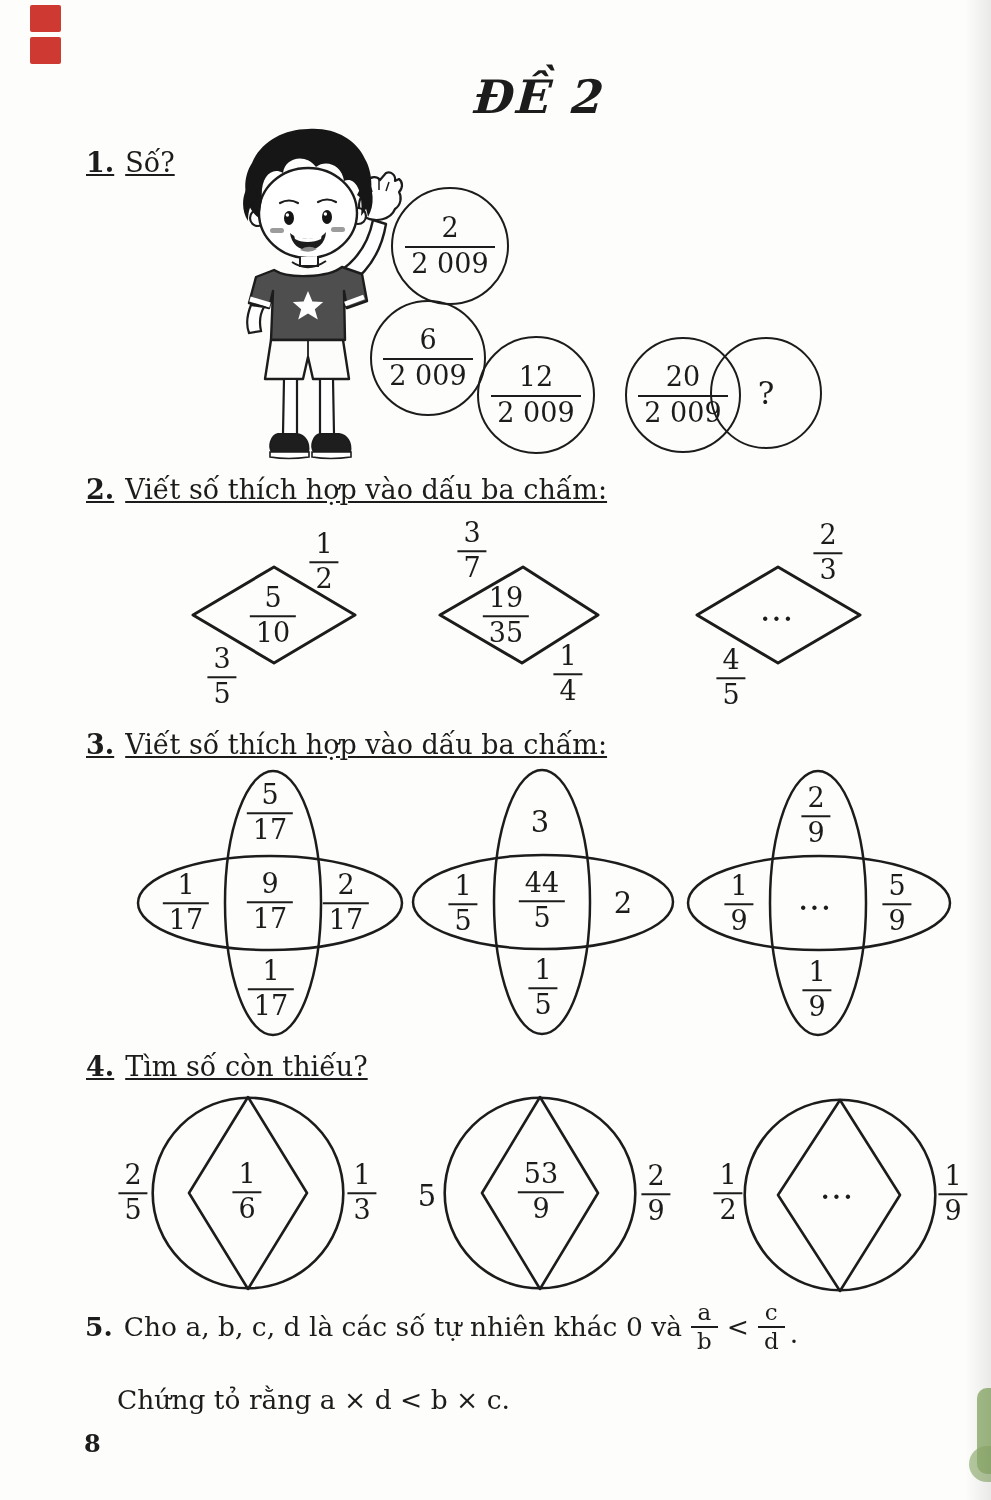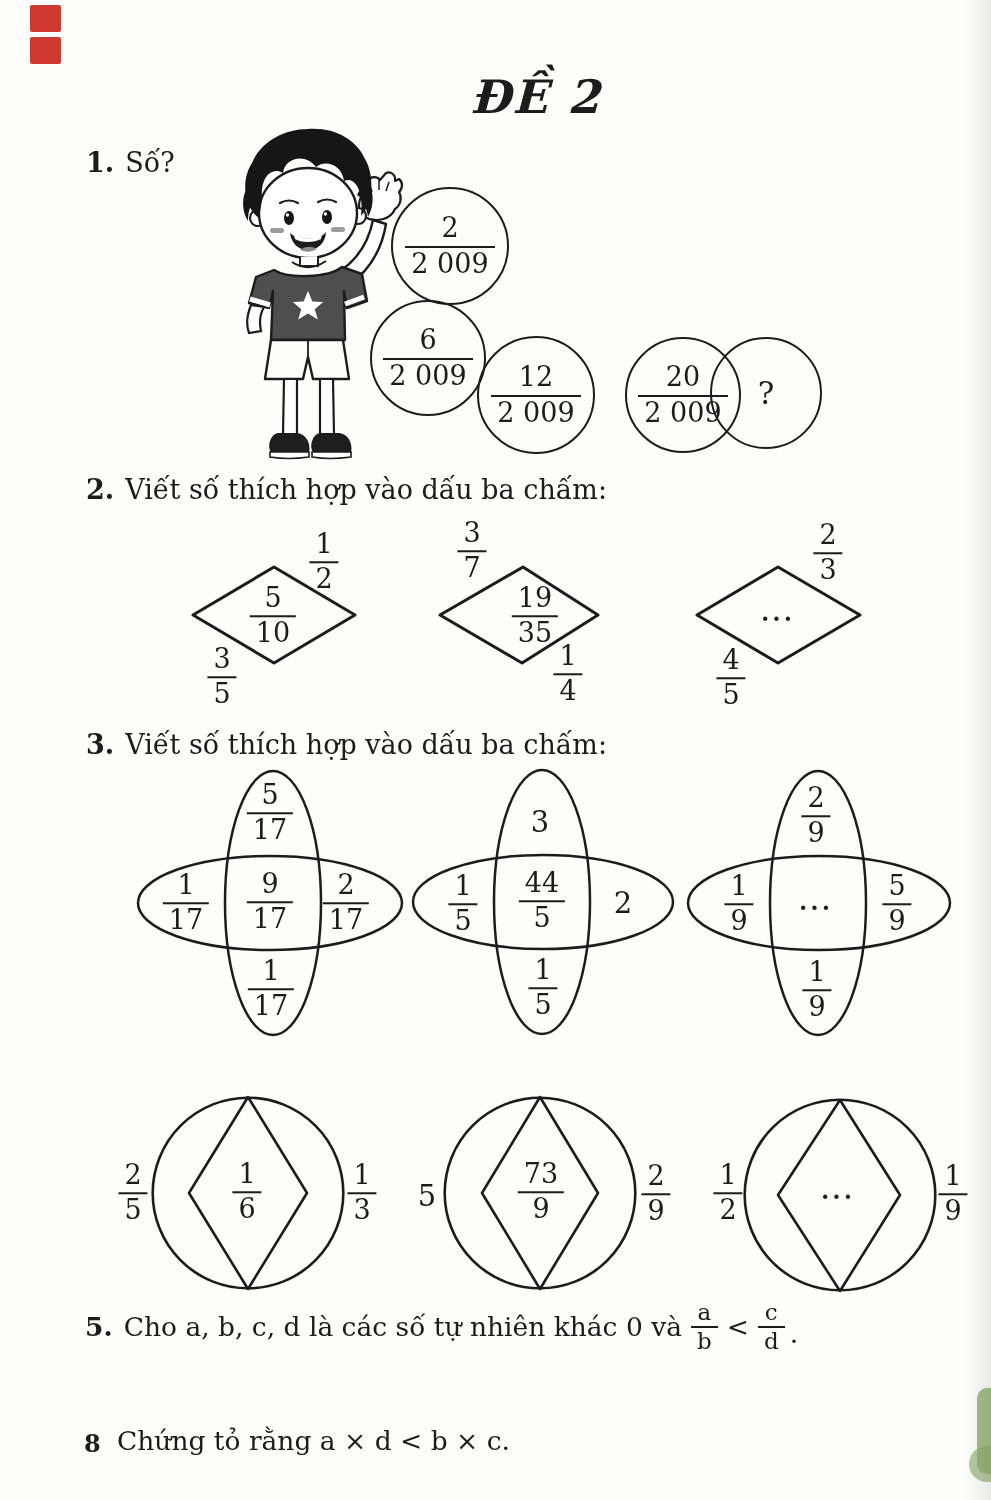--- a/index.html
+++ b/index.html
@@ -4,35 +4,35 @@
 <style>
   html,body{margin:0;padding:0;background:#e9e9e7;}
   .page{position:relative;width:991px;height:1500px;margin:0 auto;background:#fdfdfb;
         font-family:"DejaVu Serif","Liberation Serif",serif;color:#1c1c1c;overflow:hidden;}
   .page::after{content:"";position:absolute;top:0;right:0;width:26px;height:100%;
         background:linear-gradient(to left,rgba(0,0,0,.08),rgba(0,0,0,0));pointer-events:none;}
   .abs{position:absolute;}
   .pin{position:absolute;transform:translate(-50%,-50%);text-align:center;}
   .title{position:absolute;left:430px;top:70px;width:220px;text-align:center;
         font-size:46px;font-weight:700;font-style:italic;letter-spacing:2px;transform:skewX(-4deg);}
-  .heading{position:absolute;font-size:27px;white-space:nowrap;}
+  .heading{position:absolute;font-size:27px;white-space:nowrap;text-decoration:underline;}
   .heading .exnum{font-weight:700;margin-right:11px;}
   .frac{display:inline-block;text-align:center;font-size:27px;line-height:1.12;}
   .frac .fn{display:block;padding:0 6px 2px;border-bottom:2.2px solid #1c1c1c;}
   .frac .fd{display:block;padding:1px 6px 0;}
   .frac.sm{font-size:23px;line-height:1.05;}
   .dots{font-size:24px;font-weight:700;letter-spacing:3px;}
   .whole{font-size:29px;}
   .qcircle{position:absolute;border:2.7px solid #1c1c1c;border-radius:50%;
         display:flex;align-items:center;justify-content:center;background:transparent;}
   .qmark{font-size:31px;}
   svg.shape{position:absolute;overflow:visible;}
   .ex5row{position:absolute;display:flex;align-items:center;gap:9px;font-size:26.5px;white-space:nowrap;}
   .ex5row .end{align-self:flex-end;margin-left:-4px;margin-bottom:4px;}
-  .line2{position:absolute;font-size:26.5px;white-space:nowrap;margin-top:41px;}
+  .line2{position:absolute;font-size:26.5px;white-space:nowrap;}
   .pagenum{position:absolute;left:84px;top:1429px;font-size:24px;font-weight:700;}
   .redtab{position:absolute;left:30px;width:31px;height:27px;border-radius:2px;}
   .greenmark{position:absolute;right:-5px;top:1388px;width:19px;height:86px;
         border-radius:10px 0 0 10px;opacity:.8;}
   .greenmark2{position:absolute;right:-8px;top:1446px;width:30px;height:36px;
         border-radius:18px 0 0 18px;opacity:.65;}
 </style>
 </head>
 <body>
 
@@ -134,21 +134,21 @@
     </span>
   <span class="pin frac" style="left:324px;top:562px">
       <span class="fn">1</span>
       <span class="fd">2</span>
     </span>
   <span class="pin frac" style="left:222px;top:677px">
       <span class="fn">3</span>
       <span class="fd">5</span>
     </span>
 
-  <span class="pin frac" style="left:535px;top:616px">
+  <span class="pin frac" style="left:506px;top:616px">
       <span class="fn">19</span>
       <span class="fd">35</span>
     </span>
   <span class="pin frac" style="left:472px;top:551px">
       <span class="fn">3</span>
       <span class="fd">7</span>
     </span>
   <span class="pin frac" style="left:568px;top:674px">
       <span class="fn">1</span>
       <span class="fd">4</span>
@@ -227,20 +227,23 @@
   <span class="pin dots" style="left:816px;top:901px">...</span>
   <span class="pin frac" style="left:897px;top:904px">
       <span class="fn">5</span>
       <span class="fd">9</span>
     </span>
   <span class="pin frac" style="left:817px;top:990px">
       <span class="fn">1</span>
       <span class="fd">9</span>
     </span>
 
+  <div class="heading" style="left:86px;top:1051px">
+    <span class="exnum">4.</span><span>Tìm số còn thiếu?</span>
+  </div>
 
   <svg class="shape" style="left:149px;top:1094px" width="198" height="198">
     <circle cx="99" cy="99" r="95.3" fill="none" stroke="#1c1c1c" stroke-width="2.6"></circle>
     <polygon points="99,3 158,99 99,195 40,99" fill="none" stroke="#1c1c1c" stroke-width="2.6" stroke-linejoin="round"></polygon>
   </svg>
   <span class="pin frac" style="left:133px;top:1193px">
       <span class="fn">2</span>
       <span class="fd">5</span>
     </span>
   <span class="pin frac" style="left:247px;top:1192px">
@@ -251,21 +254,21 @@
       <span class="fn">1</span>
       <span class="fd">3</span>
     </span>
 
   <svg class="shape" style="left:441px;top:1094px" width="198" height="198">
     <circle cx="99" cy="99" r="95.3" fill="none" stroke="#1c1c1c" stroke-width="2.6"></circle>
     <polygon points="99,3 157,99 99,195 41,99" fill="none" stroke="#1c1c1c" stroke-width="2.6" stroke-linejoin="round"></polygon>
   </svg>
   <span class="pin whole" style="left:427px;top:1196px">5</span>
   <span class="pin frac" style="left:541px;top:1192px">
-      <span class="fn">73</span>
+      <span class="fn">53</span>
       <span class="fd">9</span>
     </span>
   <span class="pin frac" style="left:656px;top:1194px">
       <span class="fn">2</span>
       <span class="fd">9</span>
     </span>
 
   <svg class="shape" style="left:741px;top:1096px" width="198" height="198">
     <circle cx="99" cy="99" r="95.3" fill="none" stroke="#1c1c1c" stroke-width="2.6"></circle>
     <polygon points="99,4 159,99 99,195 37,99" fill="none" stroke="#1c1c1c" stroke-width="2.6" stroke-linejoin="round"></polygon>

